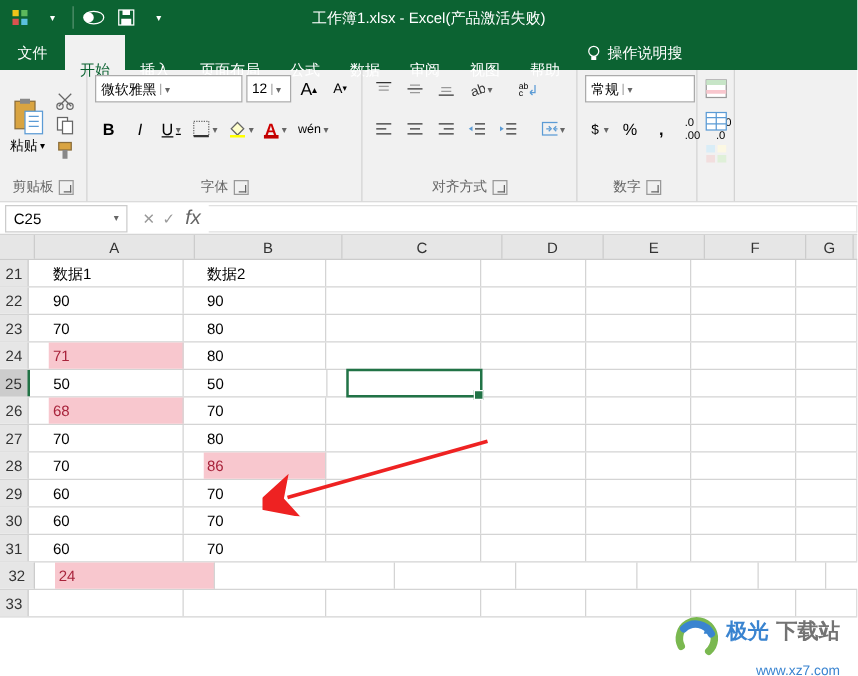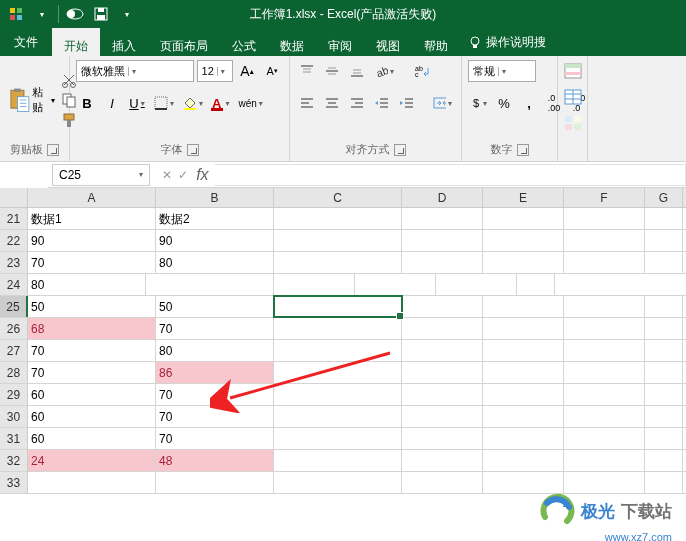--- a/index.html
+++ b/index.html
@@ -5,78 +5,78 @@
 * { margin: 0; padding: 0; box-sizing: border-box; font-family: "Microsoft YaHei", sans-serif; }
 body { width: 686px; height: 541px; background: #fff; overflow: hidden; position: relative; }
 
 .titlebar { height: 28px; background: #0c6332; display: flex; align-items: center; color: #fff; font-size: 11px; }
 .qat { display: flex; gap: 2px; padding: 0 4px; align-items: center; }
 .qat-btn { width: 24px; height: 24px; display: flex; align-items: center; justify-content: center; cursor: pointer; }
 .qat-sep { width: 1px; height: 18px; background: rgba(255,255,255,0.3); margin: 0 2px; }
 .title-text { position: absolute; left: 50%; transform: translateX(-50%); font-size: 12px; }
 
 .tabs { height: 28px; background: #0c6332; display: flex; color: #fff; font-size: 12px; }
-.tab { padding: 10px 12px; cursor: pointer; }
+.tab { padding: 20px 12px; cursor: pointer; }
 .tab.active { background: #f1f1f1; color: #0c6332; }
 .tab.file { padding: 6px 14px; }
 .tell-me { margin-left: 8px; display: flex; align-items: center; gap: 4px; }
 
 .ribbon { height: 106px; background: #f1f1f1; border-bottom: 1px solid #d4d4d4; display: flex; }
 .group { border-right: 1px solid #d4d4d4; padding: 4px 6px 2px; display: flex; flex-direction: column; justify-content: space-between; }
 .group-label { font-size: 11px; color: #666; text-align: center; padding: 2px 0; display: flex; align-items: center; justify-content: center; gap: 4px; }
 .group-content { display: flex; align-items: center; gap: 4px; flex: 1; }
 .dlg-launcher { width: 12px; height: 12px; border: 1px solid #999; display: inline-block; position: relative; cursor: pointer; }
 .dlg-launcher::after { content: ""; position: absolute; right: 1px; bottom: 1px; width: 5px; height: 5px; border-right: 1px solid #666; border-bottom: 1px solid #666; }
 
 .clipboard { width: 70px; }
-.paste-btn { display: flex; flex-direction: row; align-items: center; cursor: pointer; }
+.paste-btn { display: flex; flex-direction: column; align-items: center; cursor: pointer; }
 .paste-icon { width: 32px; height: 32px; }
 .paste-label { font-size: 11px; display: flex; align-items: center; gap: 2px; }
 .clip-small { display: flex; flex-direction: column; gap: 2px; }
 .clip-small-btn { width: 20px; height: 18px; cursor: pointer; display: flex; align-items: center; justify-content: center; }
 
 .font-group { width: 220px; }
 .font-row { display: flex; gap: 3px; align-items: center; }
 .font-row + .font-row { margin-top: 6px; }
 .combo { height: 22px; background: #fff; border: 1px solid #ababab; display: flex; align-items: center; padding: 0 4px; font-size: 11px; }
 .combo-arrow { border-left: 1px solid #ababab; padding-left: 3px; margin-left: 3px; color: #666; font-size: 8px; }
 .font-name { width: 140px; }
 .font-size { width: 42px; }
 .rib-btn { height: 22px; min-width: 22px; display: flex; align-items: center; justify-content: center; font-size: 13px; cursor: pointer; padding: 0 3px; }
 .rib-btn.drop::after { content: "▾"; font-size: 8px; color: #666; margin-left: 2px; }
 
 .align-group { width: 172px; }
 .num-group { width: 96px; }
 .cell-group { width: 30px; }
 
-.namebox-bar { height: 26px; background: #fff; border-bottom: 1px solid #d4d4d4; display: flex; align-items: center; margin-left: 48px; }
+.namebox-bar { height: 26px; background: #fff; border-bottom: 1px solid #d4d4d4; display: flex; align-items: center; }
 .namebox { width: 98px; height: 22px; border: 1px solid #ccc; margin: 0 4px; display: flex; align-items: center; padding: 0 6px; font-size: 12px; justify-content: space-between; }
 .fx-btns { display: flex; gap: 6px; padding: 0 8px; color: #999; }
 .fx-btn { cursor: pointer; font-size: 12px; }
 .fx-label { font-style: italic; color: #666; font-size: 16px; margin-right: 6px; }
 .formula-bar { flex: 1; height: 22px; border: 1px solid #e0e0e0; border-left: none; padding: 0 6px; font-size: 12px; }
 
 .sheet { position: relative; }
 .col-headers { display: flex; height: 20px; background: #e6e6e6; border-bottom: 1px solid #ccc; }
 .corner { width: 28px; border-right: 1px solid #ccc; background: #e6e6e6; }
 .col-h { border-right: 1px solid #ccc; text-align: center; font-size: 12px; line-height: 20px; color: #333; }
 .col-A { width: 128px; } .col-B { width: 118px; } .col-C { width: 128px; }
 .col-D { width: 81px; } .col-E { width: 81px; } .col-F { width: 81px; } .col-G { width: 38px; }
 
-.row { display: flex; border-bottom: 1px solid #d4d4d4; height: 22px; }
+.row { display: flex; border-bottom: 1px solid #d4d4d4; height: 22px; gap: 16px; }
 .row-h { width: 28px; background: #e6e6e6; border-right: 1px solid #ccc; text-align: center; font-size: 12px; line-height: 22px; color: #333; }
 .row-h.sel { background: #ccc; border-right: 2px solid #217346; }
 .cell { border-right: 1px solid #d4d4d4; font-size: 12px; line-height: 22px; padding: 0 3px; font-family: SimSun, sans-serif; }
 .hl { background: #f8c7ce; color: #a8233b; }
 .selcell { outline: 2px solid #217346; outline-offset: -1px; position: relative; }
 .selcell::after { content: ""; position: absolute; right: -3px; bottom: -3px; width: 6px; height: 6px; background: #217346; border: 1px solid #fff; }
 
 .arrow-overlay { position: absolute; pointer-events: none; }
 
-.watermark { position: absolute; right: 14px; bottom: 12px; display: flex; align-items: center; gap: 6px; }
+.watermark { position: absolute; right: 14px; bottom: 12px; display: flex; gap: 6px; }
 .watermark-txt1 { color: #3a84d0; font-size: 17px; font-weight: bold; }
 .watermark-txt2 { color: #737373; font-size: 17px; font-weight: bold; }
 .watermark-url { position: absolute; right: 14px; bottom: -2px; color: #3a84d0; font-size: 11px; }
 
 svg { display: block; }
 </style>
 </head>
 <body>
 
 <div class="titlebar">
@@ -308,21 +308,21 @@
       </div>
     </div>
     <div class="group-label">
         <span>对齐方式</span>
         <span class="dlg-launcher"></span>
       </div>
   </div>
 
   <div class="group num-group">
     <div class="group-content" style="flex-direction:column;align-items:stretch">
-      <div class="combo" style="width:68px">
+      <div class="combo" style="width:88px">
           <span>常规</span>
           <span class="combo-arrow">▾</span>
         </div>
       <div class="font-row" style="margin-top:6px">
         <div class="rib-btn drop">
             <svg width="14" height="14">
               <text x="2" y="11" font-size="11">$</text>
             </svg>
           </div>
         <div class="rib-btn">%</div>
@@ -416,20 +416,21 @@
         <div class="cell col-A">70</div>
         <div class="cell col-B">80</div>
         <div class="cell col-C"></div>
         <div class="cell col-D"></div>
         <div class="cell col-E"></div>
         <div class="cell col-F"></div>
         <div class="cell col-G"></div>
       </div>
       <div class="row">
         <div class="row-h">24</div>
+        <div class="cell col-A hl">71</div>
         <div class="cell col-B">80</div>
         <div class="cell col-C"></div>
         <div class="cell col-D"></div>
         <div class="cell col-E"></div>
         <div class="cell col-F"></div>
         <div class="cell col-G"></div>
       </div>
       <div class="row">
         <div class="row-h sel">25</div>
         <div class="cell col-A">50</div>
@@ -496,21 +497,20 @@
         <div class="cell col-B">70</div>
         <div class="cell col-C"></div>
         <div class="cell col-D"></div>
         <div class="cell col-E"></div>
         <div class="cell col-F"></div>
         <div class="cell col-G"></div>
       </div>
       <div class="row">
         <div class="row-h">32</div>
         <div class="cell col-A hl">24</div>
-        <div class="cell col-B hl">48</div>
         <div class="cell col-C"></div>
         <div class="cell col-D"></div>
         <div class="cell col-E"></div>
         <div class="cell col-F"></div>
         <div class="cell col-G"></div>
       </div>
       <div class="row">
         <div class="row-h">33</div>
         <div class="cell col-A"></div>
         <div class="cell col-B"></div>

